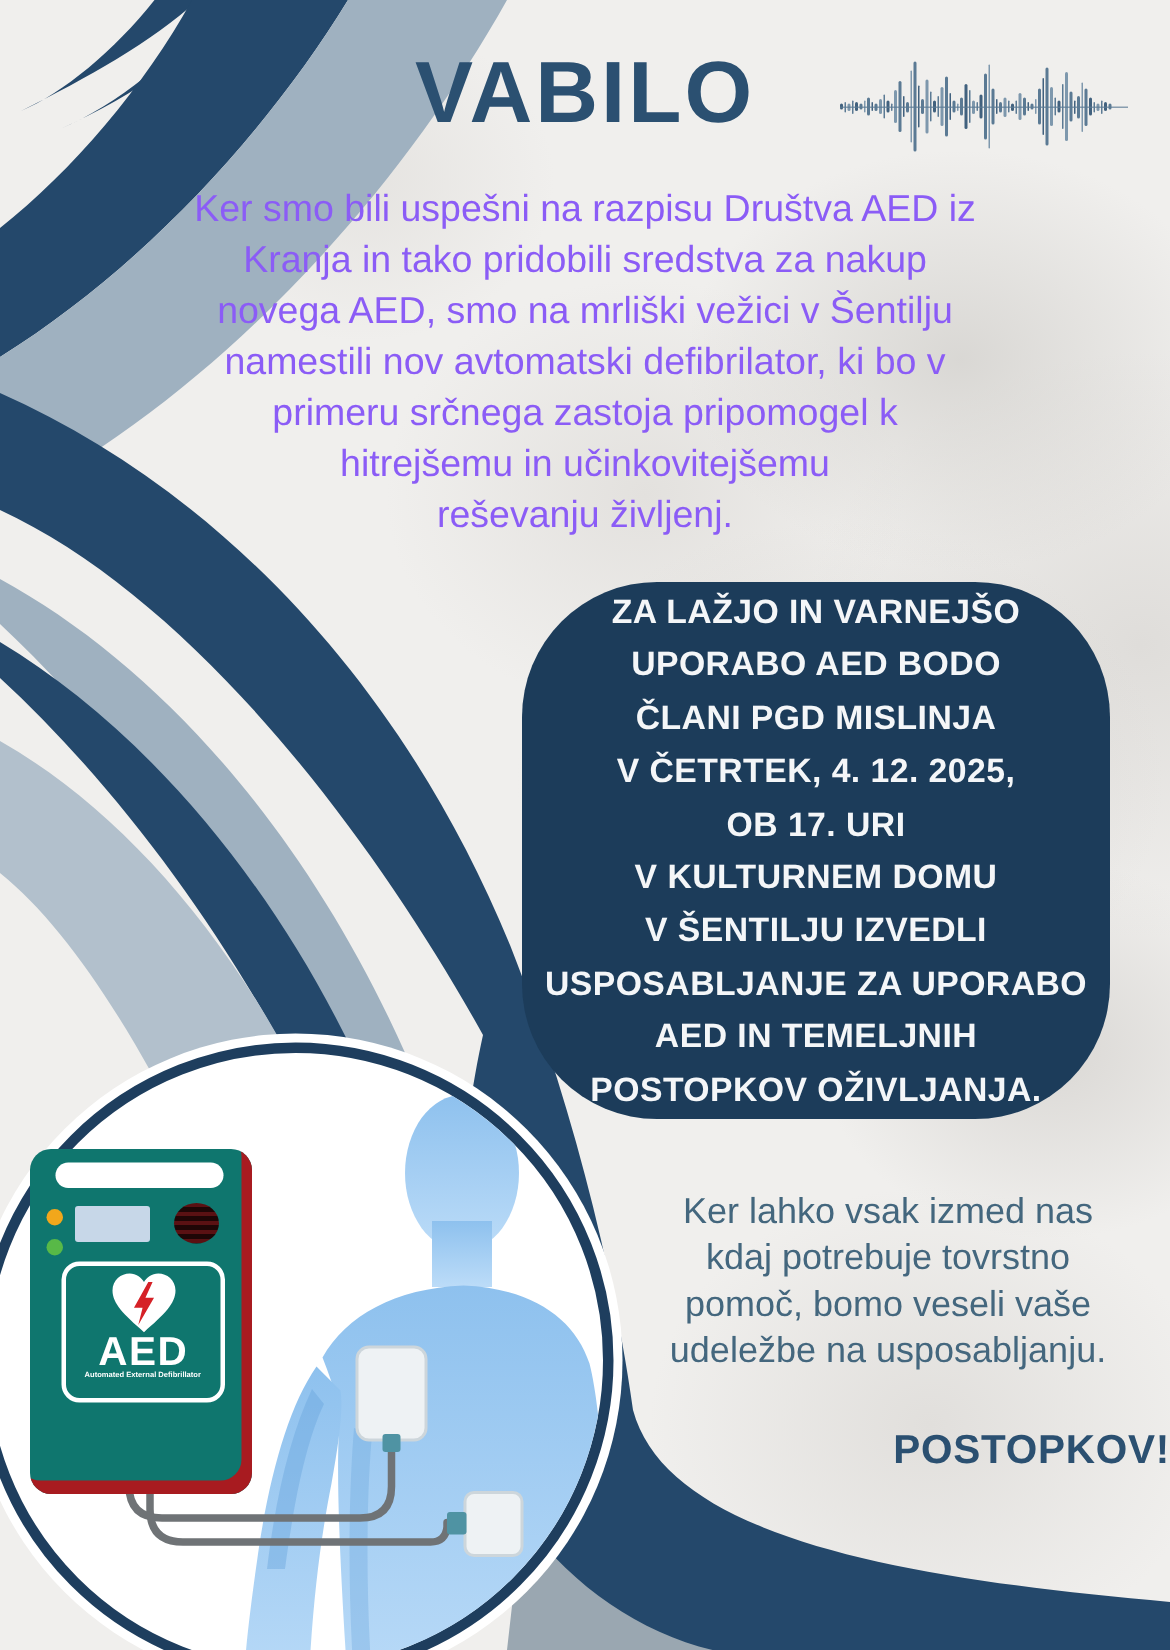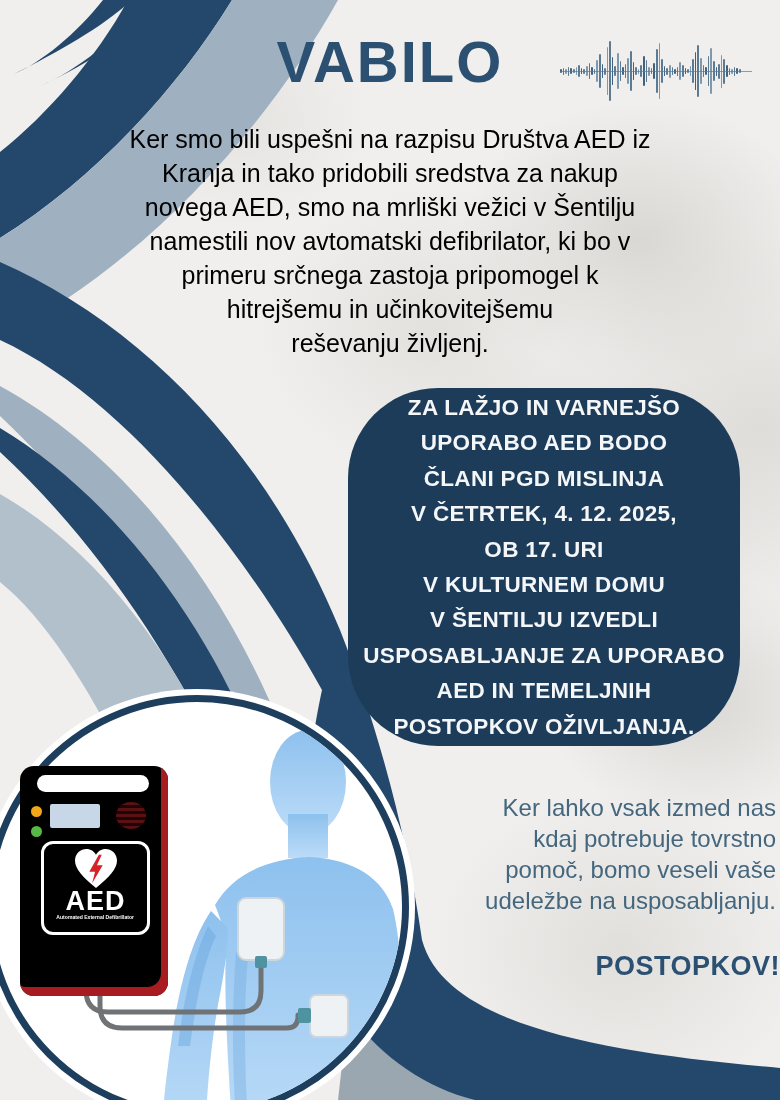--- a/index.html
+++ b/index.html
@@ -16,48 +16,48 @@
     radial-gradient(260px 220px at 620px 950px, rgba(210,207,203,.5), transparent 72%),
     radial-gradient(180px 150px at 240px 120px, rgba(216,213,209,.45), transparent 72%),
     radial-gradient(300px 260px at 760px 430px, rgba(206,203,199,.5), transparent 75%);}
 
   #swooshes{position:absolute;inset:0;z-index:1;}
 
   .title{position:absolute;top:28px;left:0;width:780px;text-align:center;z-index:3;
     font-size:58px;font-weight:800;letter-spacing:2px;color:#2b5071;}
 
   .intro{position:absolute;top:122px;left:70px;width:640px;z-index:3;text-align:center;
-    font-size:25px;line-height:34px;color:#000000;white-space:pre-line;}
+    font-size:25px;line-height:34px;color:#8b5cf6;white-space:pre-line;}
 
   .event-box{position:absolute;left:348px;top:388px;width:392px;height:358px;z-index:2;
     background:#1c3c5a;border-radius:90px;display:flex;align-items:center;justify-content:center;}
   .event-box .event-text{width:100%;text-align:center;font-size:22.5px;font-weight:700;
     line-height:35.4px;letter-spacing:.3px;color:#f4f6f8;white-space:pre-line;}
 
-  .outro{position:absolute;left:408px;top:792px;width:368px;z-index:3;text-align:right;
+  .outro{position:absolute;left:408px;top:792px;width:368px;z-index:3;text-align:center;
     font-size:24px;line-height:31px;color:#44677e;white-space:pre-line;}
 
   .closing{position:absolute;right:44px;top:951px;z-index:3;
     font-size:27px;font-weight:800;letter-spacing:.5px;color:#2b5071;}
 
   
   .waveform{position:absolute;left:560px;top:36px;width:192px;height:70px;z-index:3;
     display:flex;align-items:center;gap:1px;}
   .waveform .bar{width:1.6px;border-radius:1px;flex:0 0 auto;}
   .waveform .axis{position:absolute;left:0;right:0;top:50%;height:1px;background:#5b7a94;opacity:.7;}
 
   
   .circle{position:absolute;left:-15px;top:695px;width:410px;height:410px;z-index:4;
     background:#ffffff;border:7px solid #1e3e5e;border-radius:50%;
     box-shadow:0 0 0 6px #ffffff;overflow:hidden;}
   .circle svg{position:absolute;left:0;top:0;}
 
   
   .aed{position:absolute;left:20px;top:766px;width:148px;height:230px;z-index:5;
-    background:#000000;border-radius:14px;box-shadow:inset -7px -9px 0 #a81b20;}
+    background:#0f766e;border-radius:14px;box-shadow:inset -7px -9px 0 #a81b20;}
   .aed .handle{position:absolute;left:17px;top:9px;width:112px;height:17px;border-radius:9px;background:#ffffff;}
   .aed .dot{position:absolute;width:11px;height:11px;border-radius:50%;}
   .aed .dot.orange{left:11px;top:40px;background:#f2a71b;}
   .aed .dot.green{left:11px;top:60px;background:#58b947;}
   .aed .screen{position:absolute;left:30px;top:38px;width:50px;height:24px;background:#c7d7e8;border-radius:2px;}
   .aed .speaker{position:absolute;left:96px;top:36px;width:30px;height:27px;border-radius:50%;
     background:repeating-linear-gradient(180deg,#5a1113 0 3px,#1f0606 3px 6px);}
   .aed .panel{position:absolute;left:21px;top:75px;width:103px;height:88px;border:3px solid #ffffff;border-radius:12px;
     display:flex;flex-direction:column;align-items:center;}
   .aed .panel svg{margin-top:4px;}

